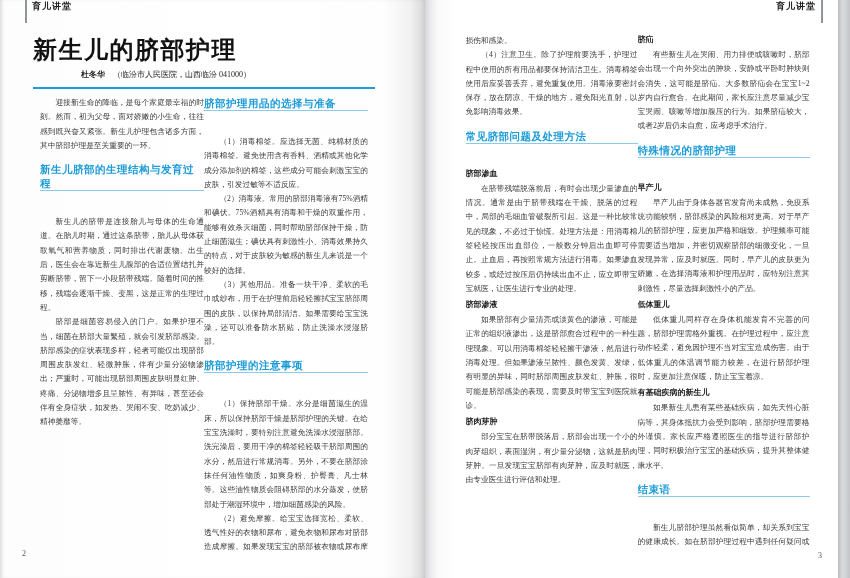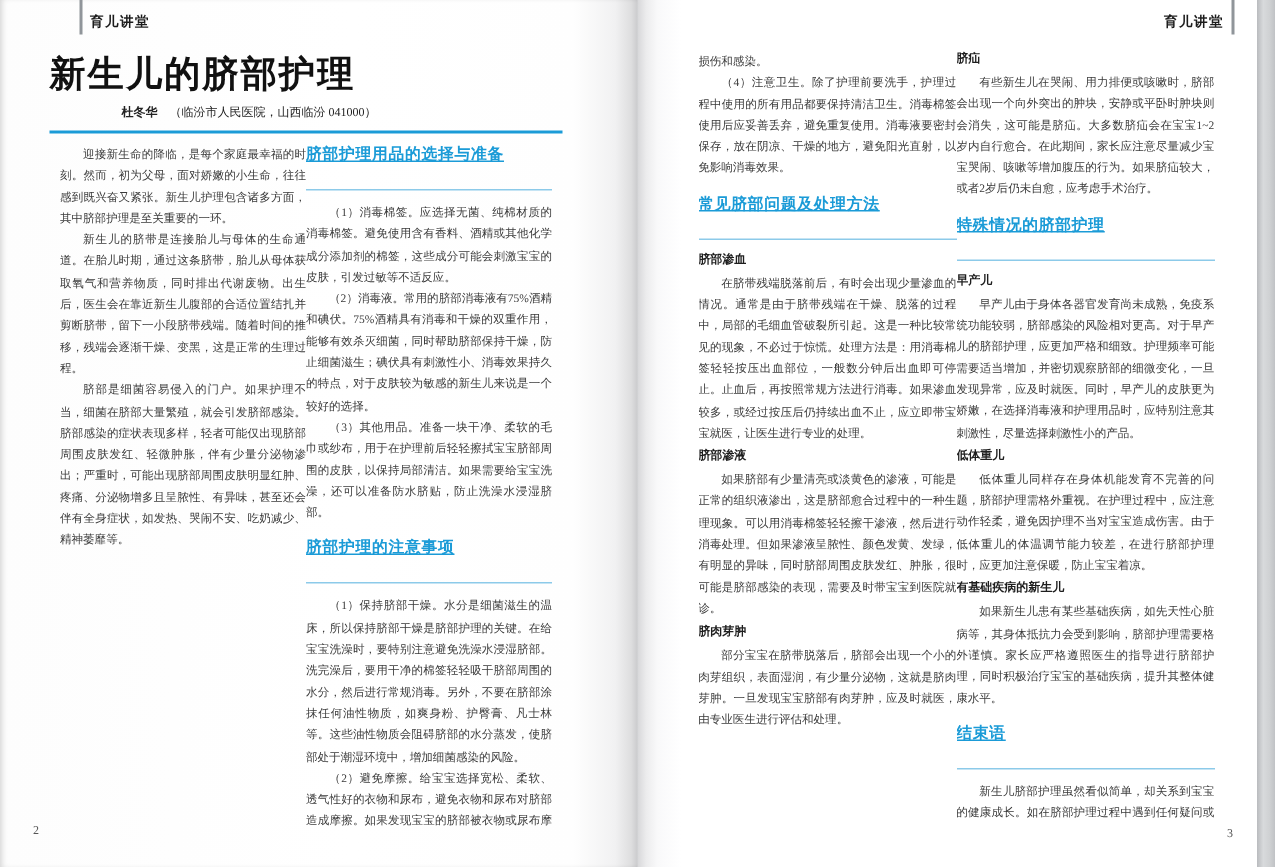--- a/index.html
+++ b/index.html
@@ -21,21 +21,21 @@
     box-shadow:inset 3px 0 4px -2px rgba(0,0,0,.18);
   }
   .page-right{
     left:425px;width:413px;padding:0 18px 0 30px;
     background:linear-gradient(90deg,#d7d7d9 0%,#ececed 1.4%,#f9f9fa 3.2%,#ffffff 7%,#ffffff 100%);
   }
   .edge-strip{
     position:absolute;top:0;left:838px;width:12px;height:578px;
     background:linear-gradient(90deg,#b9bbbe 0%,#d8dadc 35%,#cfd1d3 70%,#c0c2c5 100%);
   }
-  .running-head{position:absolute;top:0;display:flex;align-items:flex-end;gap:5px;height:23px;margin-left:28px;}
+  .running-head{position:absolute;top:0;display:flex;align-items:flex-start;gap:5px;height:23px;}
   .running-head.left{left:25px;}
   .running-head.right{right:15px;}
   .head-bar{width:2px;height:23px;background:#90959a;}
   .head-text{
     font-family:"Liberation Sans","DejaVu Sans",sans-serif;
     font-size:9px;font-weight:bold;color:#1c1c1c;padding-bottom:2px;letter-spacing:1px;
   }
   .title{
     margin-top:36px;font-family:"Liberation Sans","DejaVu Sans",sans-serif;
     font-size:24px;line-height:28px;font-weight:bold;color:#111;letter-spacing:1.5px;
@@ -48,22 +48,22 @@
   .page-right .cols{margin-top:34px;height:512px;}
   .col{overflow:hidden;}
   .page-left .col{width:164px;}
   .page-right .col{width:172px;}
   .blk{font-size:7.7px;line-height:14.3px;}
   .blk.para{text-align:justify;text-indent:2em;color:var(--ink);}
   .blk.cont{text-align:justify;text-indent:0;color:var(--ink);}
   .blk.heading{
     font-family:"Liberation Sans","DejaVu Sans",sans-serif;
     font-size:10.5px;line-height:14px;font-weight:bold;color:var(--blue);
-    padding-bottom:16px;border-bottom:1px solid var(--blue-line);
-    margin:9px 0 8px;letter-spacing:.5px;text-decoration:underline;
+    padding-bottom:0;border-bottom:1px solid var(--blue-line);
+    margin:9px 0 24px;letter-spacing:.5px;
   }
   .blk.subheading{
     font-family:Liberation Mono, monospace;
     font-size:8px;line-height:12px;font-weight:bold;color:#1e1e1e;margin:3px 0 2px;
   }
   .col .blk:first-child{margin-top:0;}
   .pagenum{position:absolute;font-size:8px;color:#555;}
   .pagenum.left{left:22px;bottom:20px;}
   .pagenum.right{right:16px;bottom:18px;}
 </style>
@@ -78,20 +78,21 @@
       <span class="head-text">育儿讲堂</span>
     </div>
     <h1 class="title">新生儿的脐部护理</h1>
     <div class="byline">
       <span class="author">杜冬华</span><span class="affil">（临汾市人民医院，山西临汾  041000）</span>
     </div>
     <div class="title-rule"></div>
     <div class="cols">
       <div class="col">
           <div class="blk para">迎接新生命的降临，是每个家庭最幸福的时刻。然而，初为父母，面对娇嫩的小生命，往往感到既兴奋又紧张。新生儿护理包含诸多方面，其中脐部护理是至关重要的一环。</div>
+          <div class="blk heading">新生儿脐部的生理结构与发育过程</div>
           <div class="blk para">新生儿的脐带是连接胎儿与母体的生命通道。在胎儿时期，通过这条脐带，胎儿从母体获取氧气和营养物质，同时排出代谢废物。出生后，医生会在靠近新生儿腹部的合适位置结扎并剪断脐带，留下一小段脐带残端。随着时间的推移，残端会逐渐干燥、变黑，这是正常的生理过程。</div>
           <div class="blk para">脐部是细菌容易侵入的门户。如果护理不当，细菌在脐部大量繁殖，就会引发脐部感染。脐部感染的症状表现多样，轻者可能仅出现脐部周围皮肤发红、轻微肿胀，伴有少量分泌物渗出；严重时，可能出现脐部周围皮肤明显红肿、疼痛、分泌物增多且呈脓性、有异味，甚至还会伴有全身症状，如发热、哭闹不安、吃奶减少、精神萎靡等。</div>
         </div>
       <div class="col">
           <div class="blk heading">脐部护理用品的选择与准备</div>
           <div class="blk para">（1）消毒棉签。应选择无菌、纯棉材质的消毒棉签。避免使用含有香料、酒精或其他化学成分添加剂的棉签，这些成分可能会刺激宝宝的皮肤，引发过敏等不适反应。</div>
           <div class="blk para">（2）消毒液。常用的脐部消毒液有75%酒精和碘伏。75%酒精具有消毒和干燥的双重作用，能够有效杀灭细菌，同时帮助脐部保持干燥，防止细菌滋生；碘伏具有刺激性小、消毒效果持久的特点，对于皮肤较为敏感的新生儿来说是一个较好的选择。</div>
           <div class="blk para">（3）其他用品。准备一块干净、柔软的毛巾或纱布，用于在护理前后轻轻擦拭宝宝脐部周围的皮肤，以保持局部清洁。如果需要给宝宝洗澡，还可以准备防水脐贴，防止洗澡水浸湿脐部。</div>
           <div class="blk heading">脐部护理的注意事项</div>
           <div class="blk para">（1）保持脐部干燥。水分是细菌滋生的温床，所以保持脐部干燥是脐部护理的关键。在给宝宝洗澡时，要特别注意避免洗澡水浸湿脐部。洗完澡后，要用干净的棉签轻轻吸干脐部周围的水分，然后进行常规消毒。另外，不要在脐部涂抹任何油性物质，如爽身粉、护臀膏、凡士林等。这些油性物质会阻碍脐部的水分蒸发，使脐部处于潮湿环境中，增加细菌感染的风险。</div>

